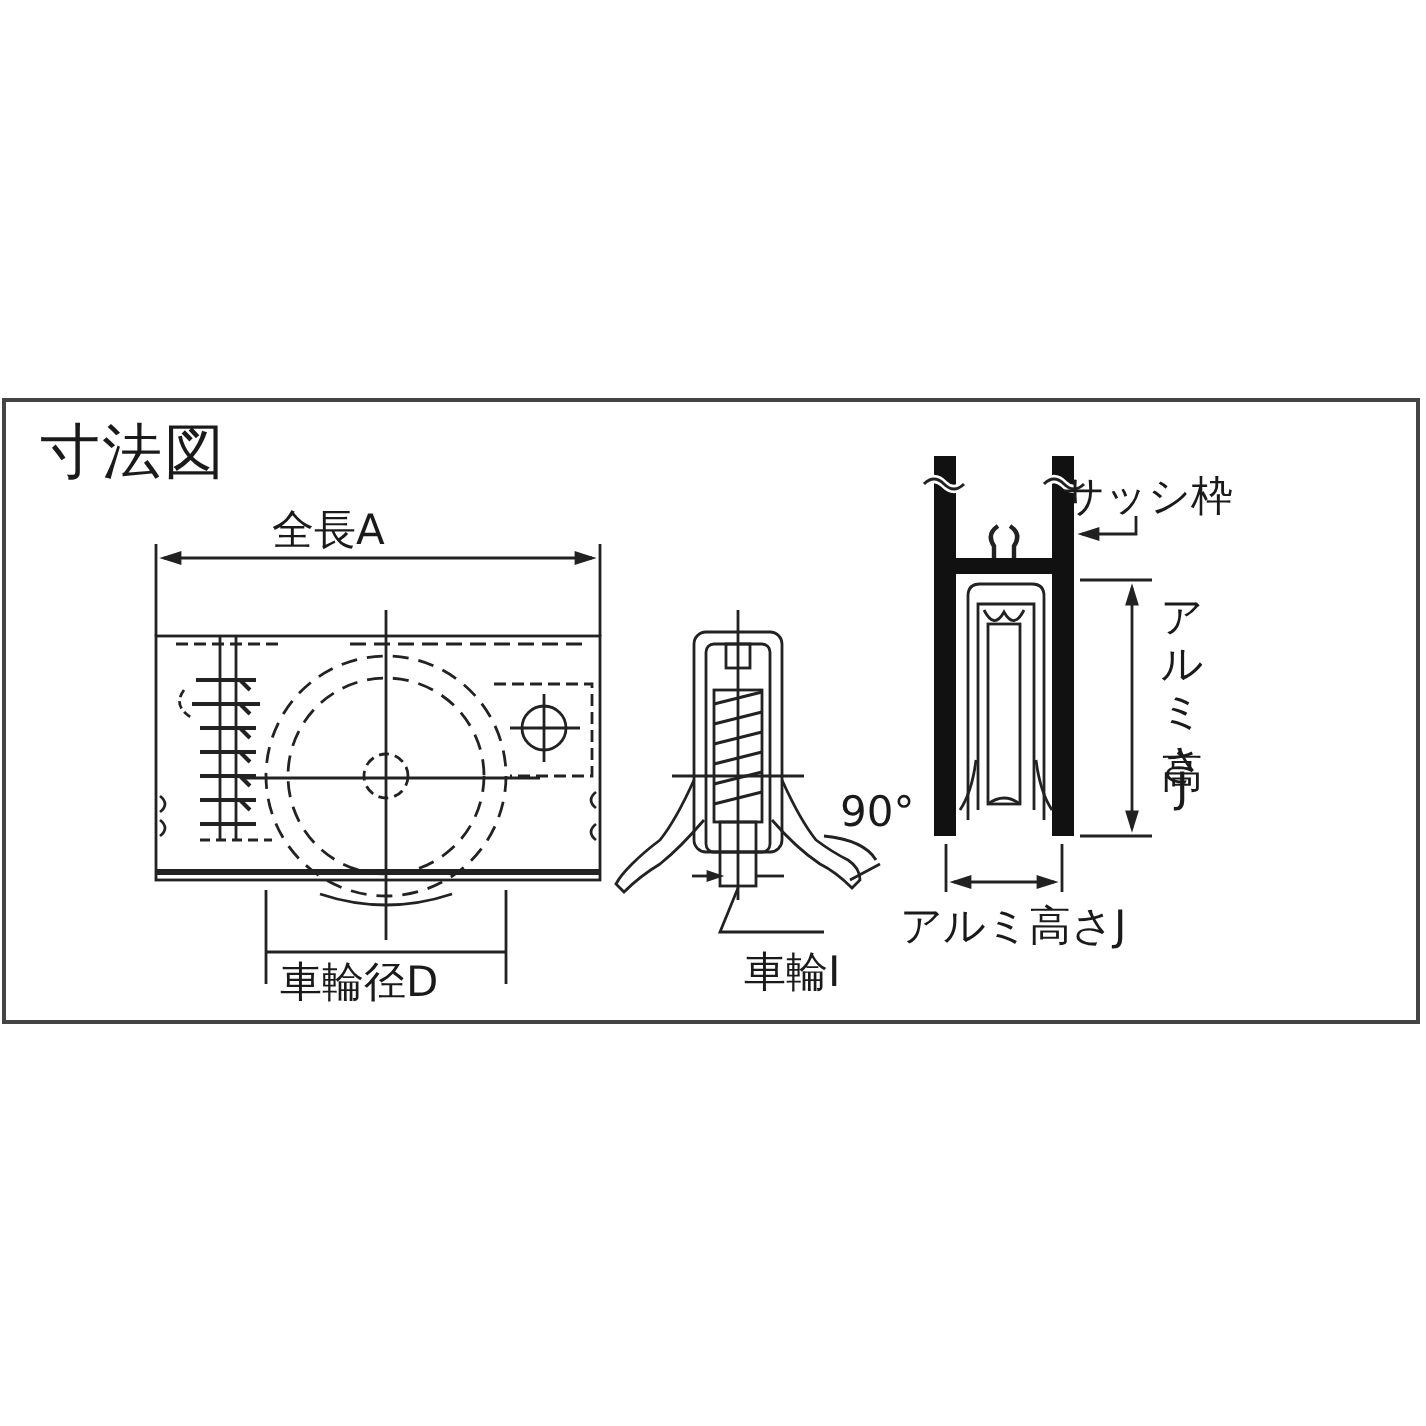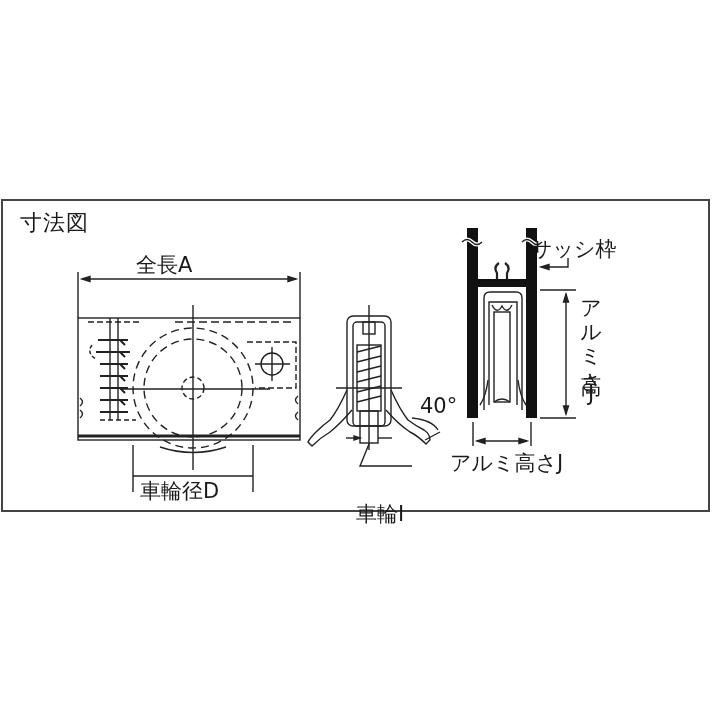--- a/index.html
+++ b/index.html
@@ -1,20 +1,20 @@
 <!DOCTYPE html>
 <html><head>
   <meta charset="utf-8">
   <style>
     html, body { margin: 0; padding: 0; background: #ffffff; }
     body { width: 713px; height: 713px; position: relative; overflow: hidden;
            font-family: "DejaVu Sans", "Liberation Sans", sans-serif; }
     .frame { position: absolute; left: 1px; top: 199px; width: 709px; height: 313px;
              border: 2px solid #444; box-sizing: border-box; background: #fff; }
-    .title { position: absolute; left: 20px; top: 212px; font-size: 22px; color: #1a1a1a;
+    .title { position: absolute; left: 20px; top: 212px; font-size: 30px; color: #1a1a1a;
              letter-spacing: 1px; line-height: 1; }
     .label { position: absolute; font-size: 21px; color: #1a1a1a; line-height: 1; white-space: nowrap; }
     .vlabel { position: absolute; font-size: 21px; color: #1a1a1a; line-height: 1.05;
               writing-mode: vertical-rl; text-orientation: upright; }
     svg { position: absolute; left: 0; top: 0; }
   </style>
 </head>
 <body>
 
 <div class="frame"></div>
@@ -127,17 +127,17 @@
       <line x1="531" y1="422" x2="531" y2="446"></line>
       <line x1="477" y1="441" x2="527" y2="441"></line>
       <polygon points="477,441 485,438.5 485,443.5" fill="#222"></polygon>
       <polygon points="527,441 519,438.5 519,443.5" fill="#222"></polygon>
     </g>
   </g>
 </svg>
 
 <div class="label" style="left:136px; top:255px;">全長A</div>
 <div class="label" style="left:140px; top:481px;">車輪径D</div>
-<div class="label" style="left:356px; top:476px;margin-top:28px;">車輪I</div>
-<div class="label" style="left:420px; top:396px;">40°</div>
+<div class="label" style="left:372px; top:476px;">車輪I</div>
+<div class="label" style="left:420px; top:396px;">90°</div>
 <div class="label" style="left:531px; top:240px;font-family:Liberation Mono, monospace;">サッシ枠</div>
 <div class="vlabel" style="left:580px; top:286px;">アルミ高さJ</div>
 <div class="label" style="left:450px; top:453px;">アルミ高さJ</div>
 
 </body></html>

